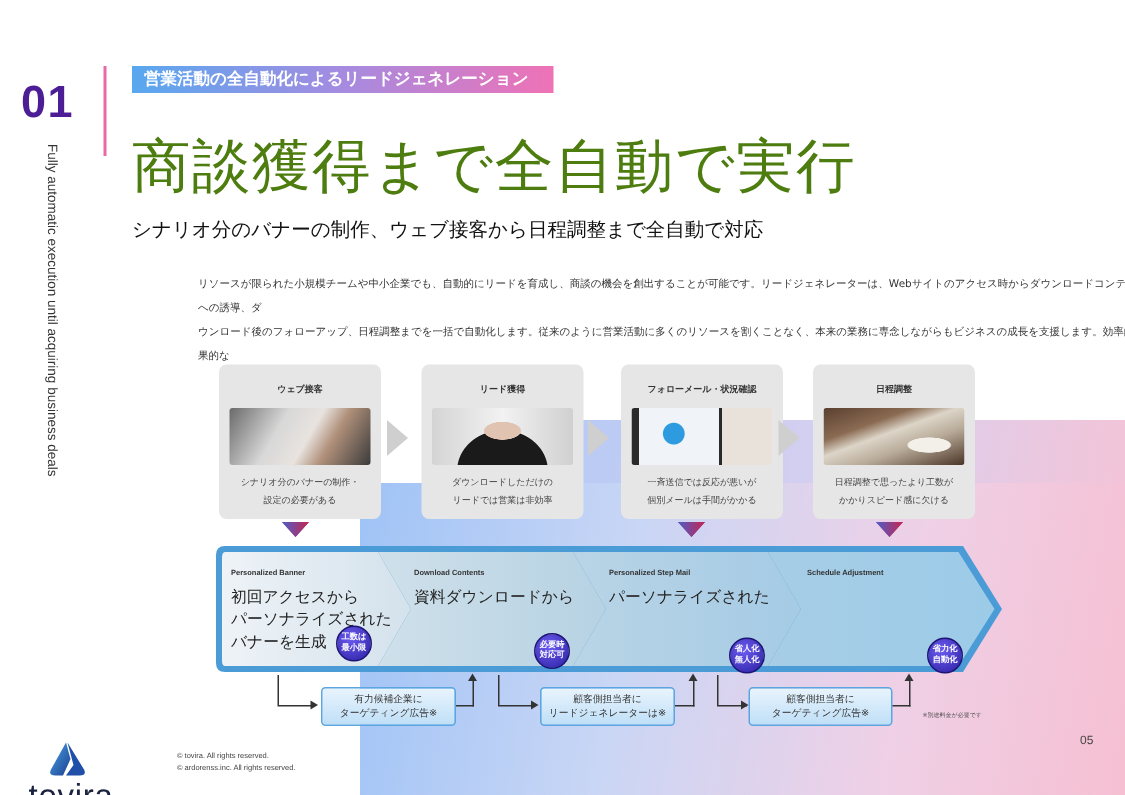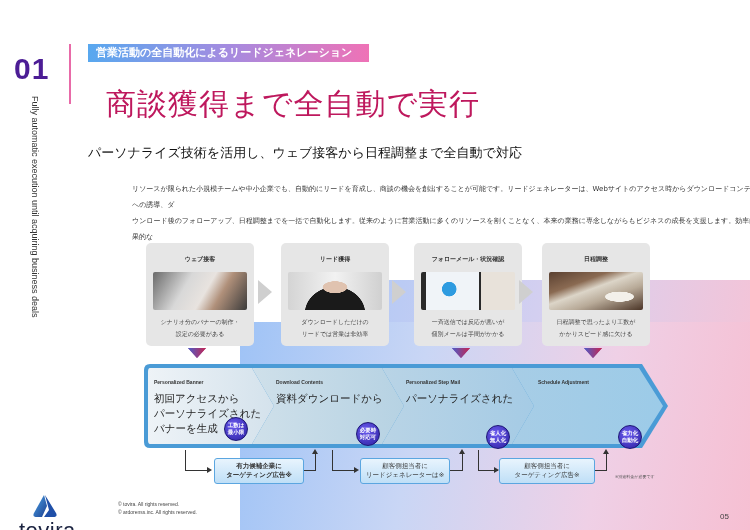--- a/index.html
+++ b/index.html
@@ -13,21 +13,21 @@
 
   .section-num { position:absolute; left:14px; top:52px; font-size:30px; font-weight:bold; color:#4c1d95; letter-spacing:1px; font-family:"Liberation Sans", sans-serif; }
   .vline { position:absolute; left:69px; top:44px; width:2px; height:60px; background:#e86aa8; }
   .vertical-text { position:absolute; left:28px; top:96px; width:14px; height:240px; }
   .vertical-text span { display:block; transform-origin:left top; transform:rotate(90deg) translate(0,-12px); white-space:nowrap; font-size:9px; color:#333; width:240px; font-family:"Liberation Sans", sans-serif; }
 
   .tagline { position:absolute; left:88px; top:44px; width:281px; height:18px;
     background:linear-gradient(90deg, #58a8ef 0%, #a58be0 50%, #ef72b6 100%);
     color:#fff; font-size:11px; font-weight:bold; line-height:18px; padding-left:8px; }
 
-  .title { position:absolute; left:106px; top:84px; font-size:30px; color:#be185d; letter-spacing:1px; }
+  .title { position:absolute; left:88px; top:84px; font-size:39px; color:#4d7c0f; letter-spacing:1px; }
   .subtitle { position:absolute; left:88px; top:144px; font-size:13px; color:#111; }
   .body-text { position:absolute; left:88px; top:181px; width:640px; font-size:7px; line-height:16px; color:#333;margin-left:44px; }
 
   .problem-card { position:absolute; top:243px; width:108px; height:103px; background:#e6e6e6; border-radius:5px; }
   .problem-card .card-title { text-align:center; font-size:6px; font-weight:bold; color:#333; margin-top:12px; }
   .problem-card .card-photo { margin:8px auto 0; width:94px; height:38px; border-radius:2px; position:relative; overflow:hidden; }
   .problem-card .card-desc { text-align:center; font-size:6px; color:#444; line-height:12px; margin-top:6px; }
   .chevron { position:absolute; top:280px; width:0; height:0; border-top:12px solid transparent; border-bottom:12px solid transparent; border-left:14px solid #cfcfcf; }
 
   .down-tri { position:absolute; top:348px; width:0; height:0; border-left:9px solid transparent; border-right:9px solid transparent; border-top:10px solid #8a3c9a; }
@@ -39,41 +39,41 @@
   .stage .en { position:absolute; left:12px; top:17px; font-size:5px; font-weight:bold; color:#333; white-space:nowrap; font-family:"Liberation Sans", sans-serif; }
   .stage .jp { position:absolute; left:12px; top:29px; font-size:10.5px; line-height:15px; color:#222; white-space:nowrap; }
   .badge { position:absolute; width:24px; height:24px; border-radius:50%; background:radial-gradient(circle at 40% 35%, #6c5cf0, #2b1fa0); border:1px solid #1d1575; color:#fff; font-size:5.5px; line-height:7px; text-align:center; display:flex; align-items:center; justify-content:center; padding:2px; font-weight:bold; }
 
   .sub-box { position:absolute; top:458px; height:26px; border:1.5px solid #5ba6e0; border-radius:3px; background:linear-gradient(180deg,#e8f4fd,#bfdff7); font-size:6.5px; line-height:9px; text-align:center; color:#333; padding-top:3px; }
   .line { position:absolute; background:#333; }
   .arr-r { position:absolute; width:0; height:0; border-top:3px solid transparent; border-bottom:3px solid transparent; border-left:5px solid #333; }
   .arr-u { position:absolute; width:0; height:0; border-left:3px solid transparent; border-right:3px solid transparent; border-bottom:5px solid #333; }
 
   .footnote { position:absolute; left:615px; top:474px; font-size:4px; color:#555; }
-  .page-num { position:absolute; left:720px; top:512px; font-size:8px; color:#444; font-family:"Liberation Sans", sans-serif; }
+  .page-num { position:absolute; left:720px; top:489px; font-size:8px; color:#444; font-family:"Liberation Sans", sans-serif; }
 
   .logo { position:absolute; left:14px; top:494px; display:flex; align-items:center;flex-direction:column; }
   .logo-text { font-family:"Liberation Sans", sans-serif; font-size:22px; color:#1b2340; margin-left:5px; letter-spacing:0.5px; }
   .copyright { position:absolute; left:118px; top:500px; font-size:5px; line-height:8px; color:#444; font-family:"Liberation Sans", sans-serif; }
 </style>
 </head>
 <body>
 
 <div class="bg-gradient-left"></div>
 <div class="bg-gradient"></div>
 
 <div class="section-num">01</div>
 <div class="vline"></div>
 <div class="vertical-text">
     <span>Fully automatic execution until acquiring business deals</span>
   </div>
 
 <div class="tagline">営業活動の全自動化によるリードジェネレーション</div>
 <div class="title">商談獲得まで全自動で実行</div>
-<div class="subtitle">パーソナライズ技術を活用し、ウェブ接客から日程調整まで全自動で対応</div>
+<div class="subtitle">シナリオ分のバナーの制作、ウェブ接客から日程調整まで全自動で対応</div>
 
 <div class="body-text">
   <div>リソースが限られた小規模チームや中小企業でも、自動的にリードを育成し、商談の機会を創出することが可能です。リードジェネレーターは、Webサイトのアクセス時からダウンロードコンテンツへの誘導、ダ</div>
   <div>ウンロード後のフォローアップ、日程調整までを一括で自動化します。従来のように営業活動に多くのリソースを割くことなく、本来の業務に専念しながらもビジネスの成長を支援します。効率的で効果的な</div>
 </div>
 
 <div class="problem-card" style="left:146px;">
   <div class="card-title">ウェブ接客</div>
   <div class="card-photo" style="background:linear-gradient(120deg,#6a6a6a 0%,#d8d8d8 35%,#e8e3df 55%,#b0907a 70%,#3b3b3b 100%);"></div>
   <div class="card-desc">
@@ -188,21 +188,21 @@
       <div>
         <div>省力化</div>
         <div>自動化</div>
       </div>
     </div>
 </div>
 
 <div class="line" style="left:185px;top:450px;width:1px;height:20px;"></div>
 <div class="line" style="left:185px;top:470px;width:24px;height:1px;"></div>
 <div class="arr-r" style="left:207px;top:467px;"></div>
-<div class="sub-box" style="left:214px;width:90px;font-weight:bold;">
+<div class="sub-box" style="left:214px;width:90px;">
     <div>有力候補企業に</div>
     <div>ターゲティング広告※</div>
   </div>
 <div class="line" style="left:304px;top:470px;width:12px;height:1px;"></div>
 <div class="line" style="left:315px;top:453px;width:1px;height:18px;"></div>
 <div class="arr-u" style="left:312px;top:449px;"></div>
 
 <div class="line" style="left:332px;top:450px;width:1px;height:20px;"></div>
 <div class="line" style="left:332px;top:470px;width:24px;height:1px;"></div>
 <div class="arr-r" style="left:354px;top:467px;"></div>

